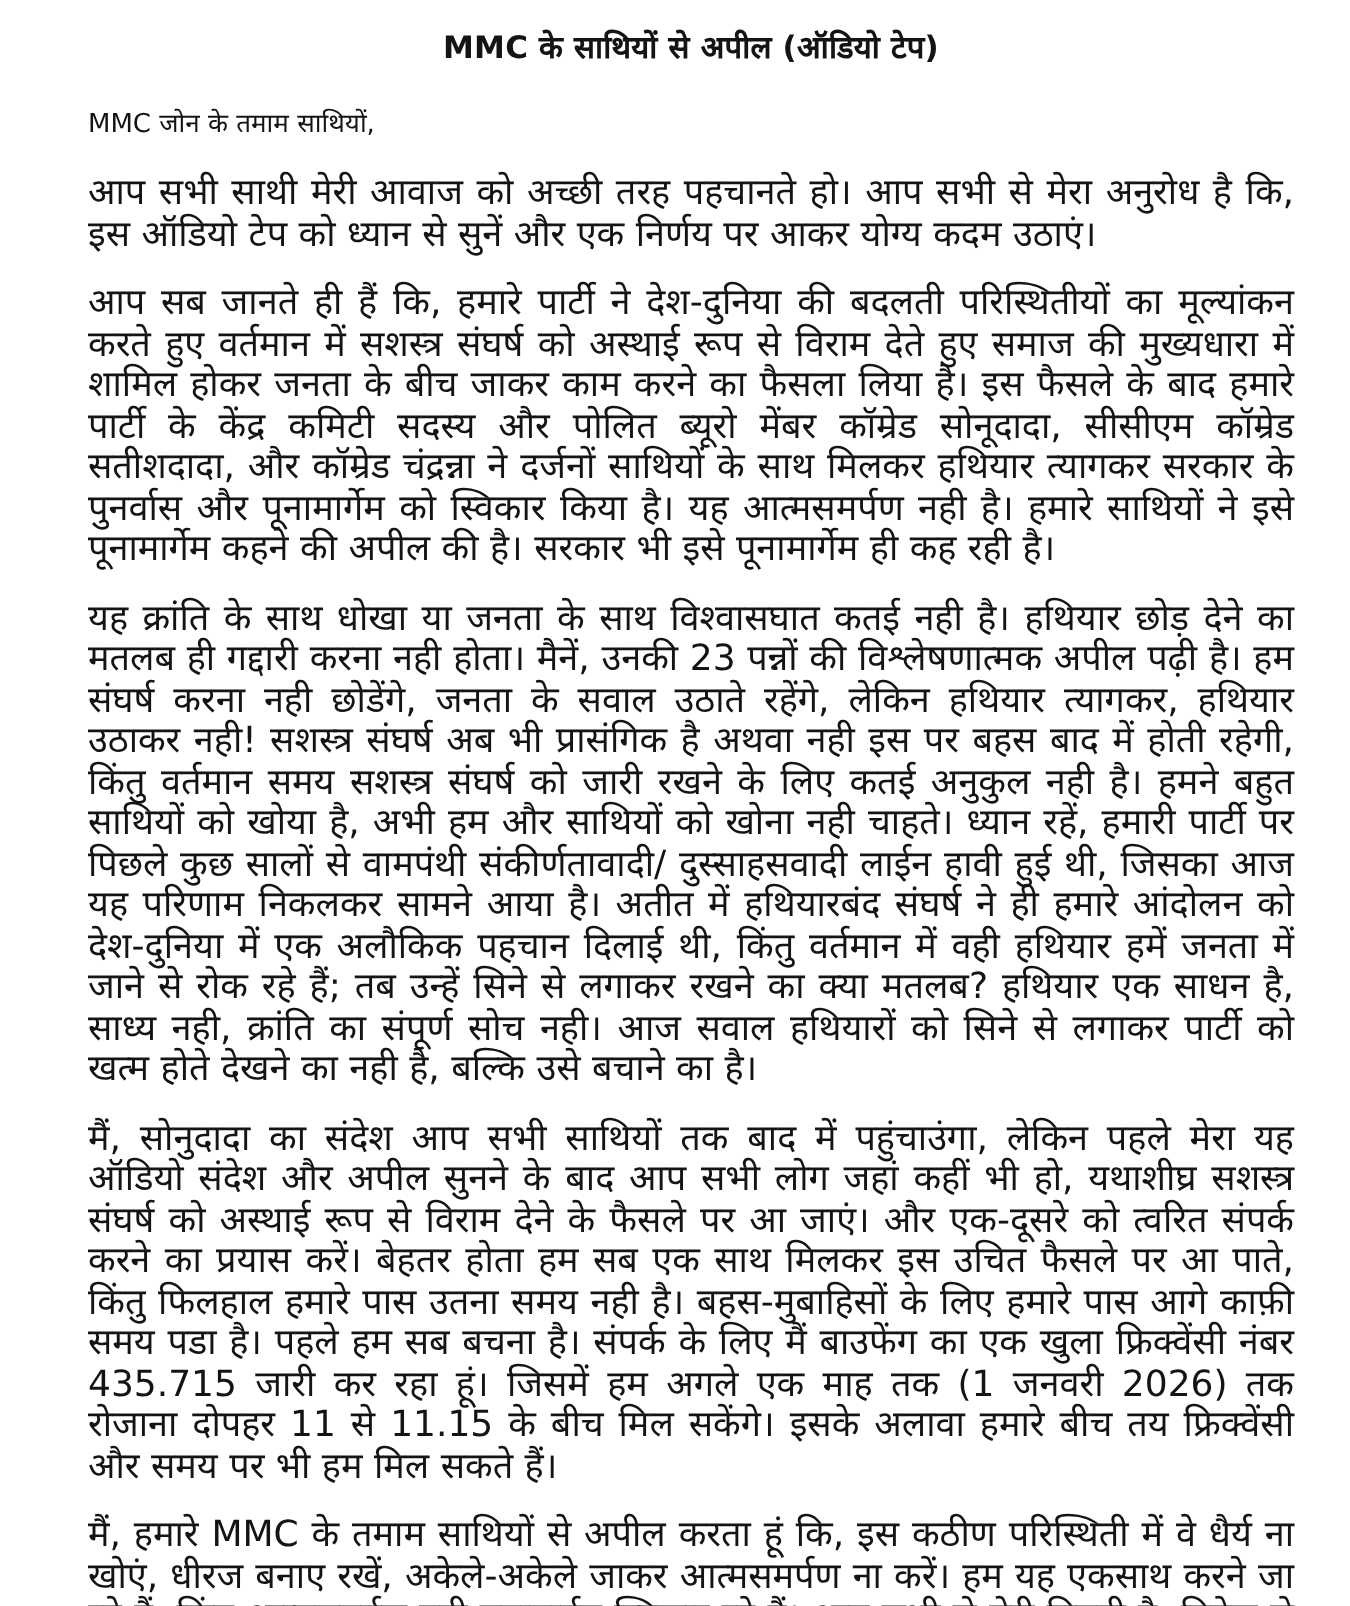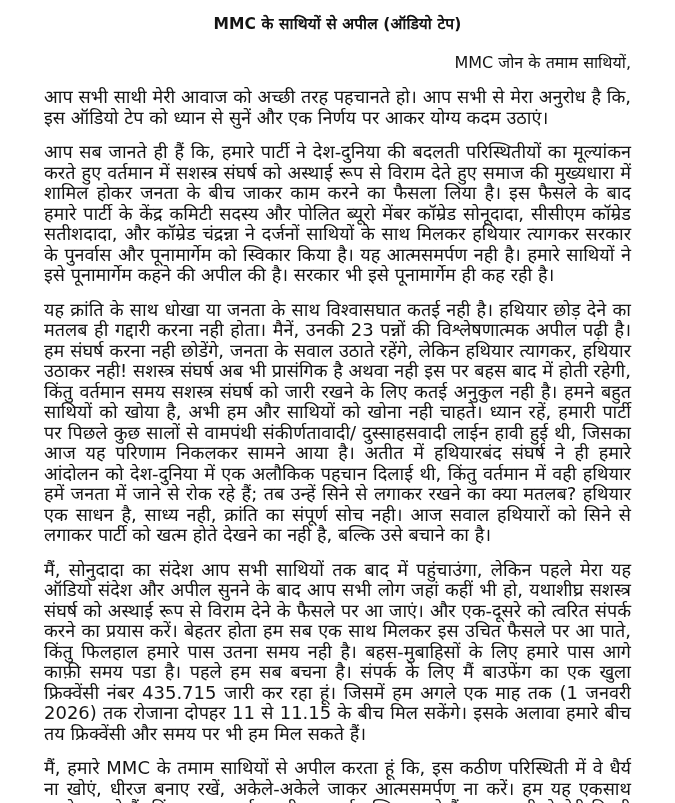--- a/index.html
+++ b/index.html
@@ -11,34 +11,34 @@
   body {
     width: 675px;
     height: 803px;
     overflow: hidden;
     font-family: "DejaVu Sans", "Liberation Sans", sans-serif;
     color: #141414;
   }
   .page {
     width: 675px;
     height: 803px;
-    padding: 8px 44px 0 44px;
+    padding: 8px 28px 0 44px;
   }
   .title {
     font-size: 15.5px;
     font-weight: 700;
     text-align: center;
     margin: 4px 0 19px 0;
     letter-spacing: 0.1px;
   }
   .salutation {
-    font-size: 16px;
+    font-size: 13px;
     line-height: 20px;
     margin: 0 0 14px 0;
-    text-align: right;
+    text-align: left;
   }
   .body-para {
     font-size: 18px;
     line-height: 20.5px;
     margin: 0 0 14px 0;
     text-align: justify;
     text-justify: inter-word;
   }
   .closing {
     width: 285px;

